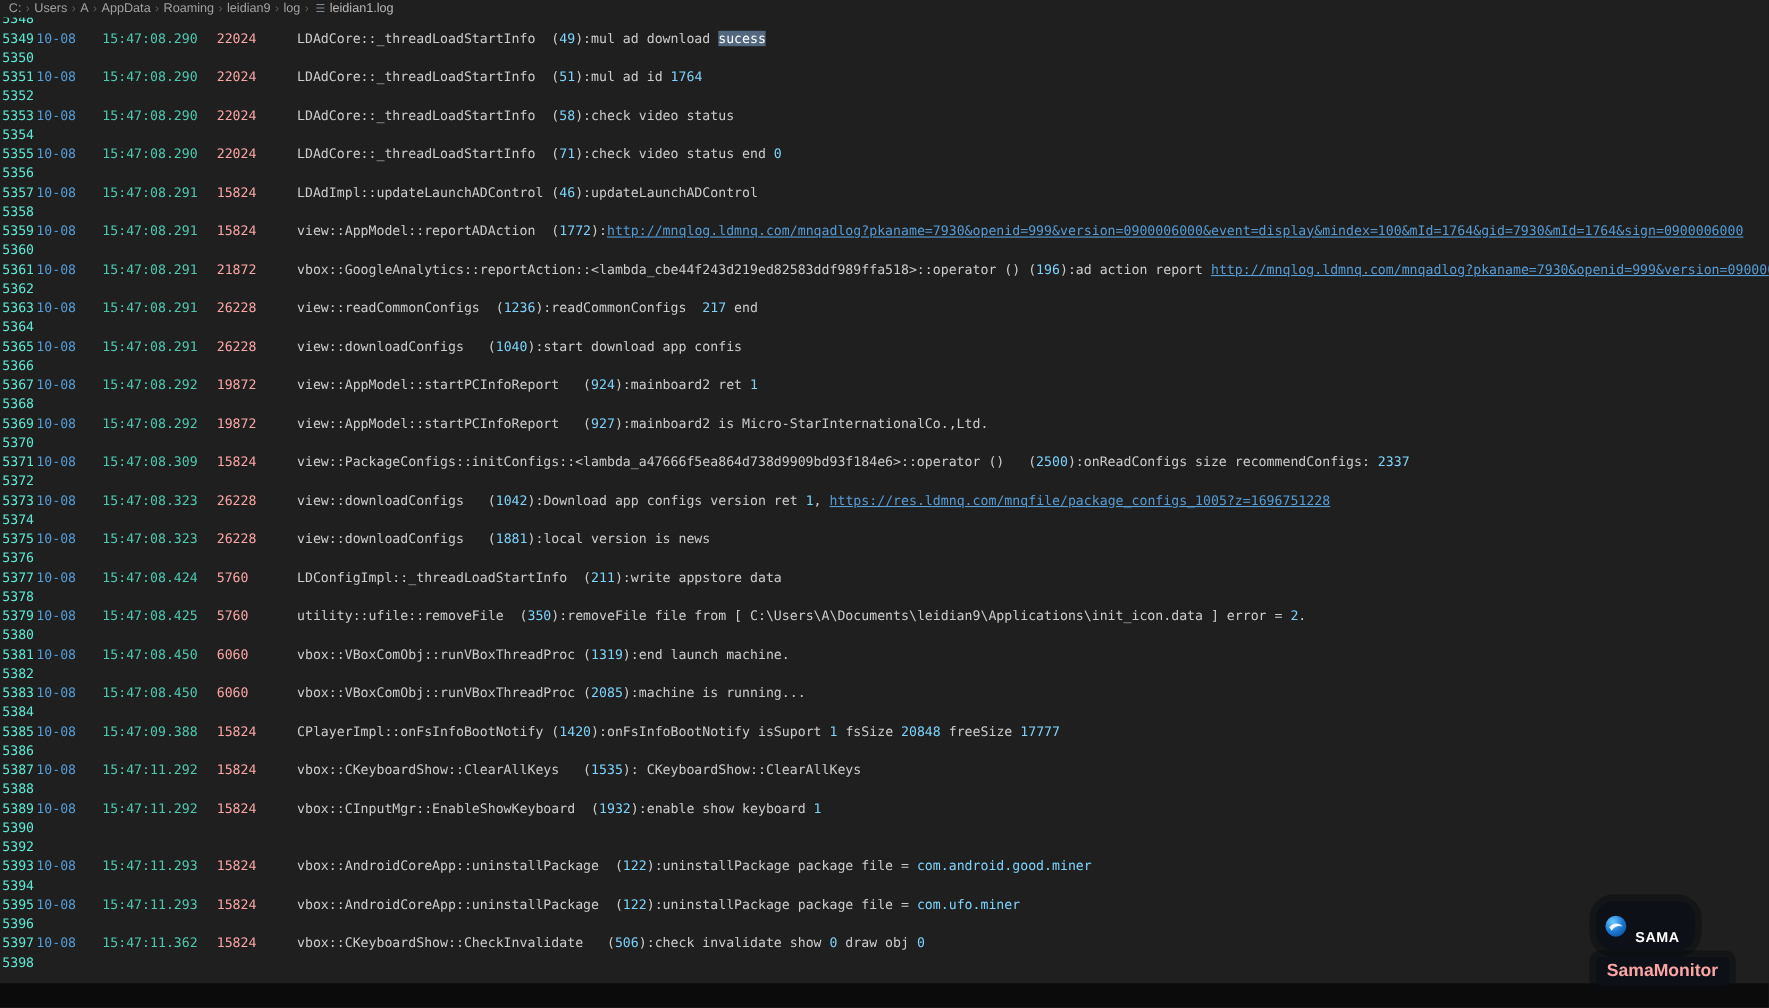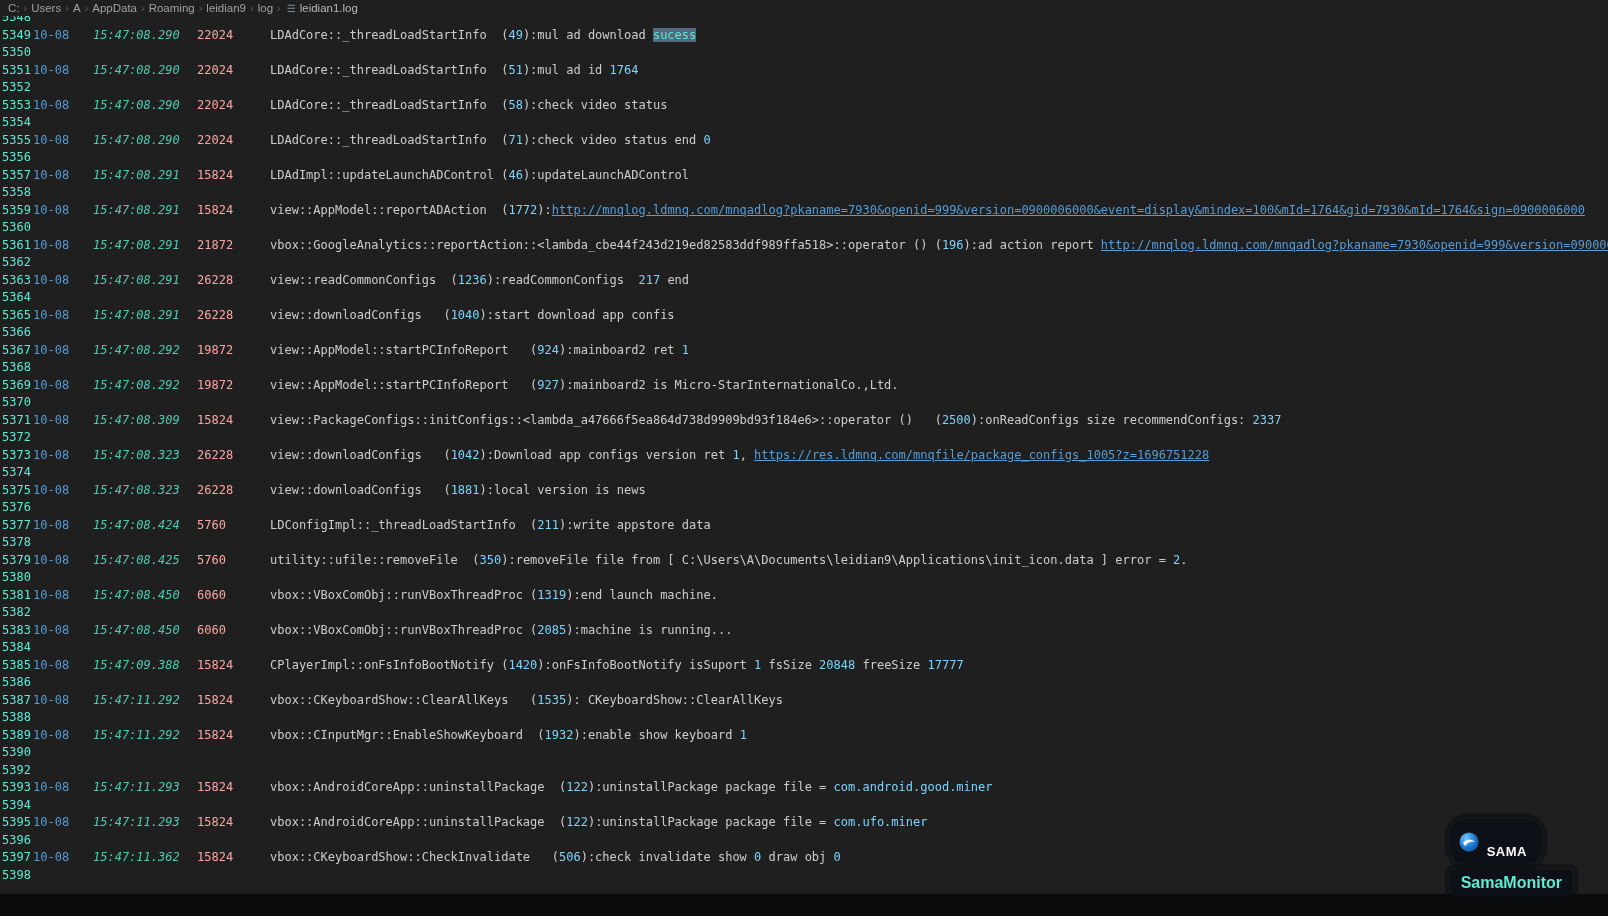--- a/index.html
+++ b/index.html
@@ -30,26 +30,26 @@
   .log { position:absolute; top:9px; left:0; right:0; z-index:1; }
   .row {
     height:17.5px; line-height:17.5px; font-size:12px;
     white-space:pre; overflow:hidden; color:#cccccc;
   }
   .ln {
     display:inline-block; width:33px; text-align:center;
     color:#5eead4; cursor:pointer;
   }
   .date { display:inline-block; width:60px; color:#569cd6; }
-  .time { display:inline-block; width:104px; color:#4ec9b0;font-style:italic; }
+  .time { display:inline-block; width:104px; color:#4ec9b0; }
   .pid  { display:inline-block; width:73px;  color:#fca5a5; }
   .msg  { color:#cccccc; }
   .num  { color:#7dd3fc; }
   .link { color:#569cd6; text-decoration:underline; cursor:pointer; }
-  .hl   { background:#53687e; color:#5eead4; }
+  .hl   { background:#53687e; color:#ffffff; }
 
   
   .bottom-bar {
     position:absolute; left:0; right:0; bottom:0; height:22px;
     background:#0b0b0b; z-index:8;
   }
 
   
   .watermark {
     position:absolute; right:36px; bottom:20px; z-index:10;
@@ -60,21 +60,21 @@
     background:#0d1117; border-radius:16px;
     padding:5px 14px 5px 8px;
     display:flex; align-items:center; gap:8px;
     box-shadow:0 0 0 6px rgba(10,12,16,0.55);
   }
   .wm-logo { width:20px; height:20px; display:inline-flex; }
   .wm-brand {
     color:#ffffff; font-weight:bold; font-size:13px; letter-spacing:0.5px;margin-top:20px;
   }
   .wm-title {
-    color:#5eead4; font-weight:bold; font-size:16px;
+    color:#fca5a5; font-weight:bold; font-size:16px;
     background:#0d1117; padding:4px 10px; border-radius:4px;
     box-shadow:0 0 0 6px rgba(10,12,16,0.55);
   }
 </style>
 </head>
 <body>
 
 <div class="breadcrumb">
   <span class="bc-items"><span class="crumb">C:</span><span class="sep">›</span><span class="crumb">Users</span><span class="sep">›</span><span class="crumb">A</span><span class="sep">›</span><span class="crumb">AppData</span><span class="sep">›</span><span class="crumb">Roaming</span><span class="sep">›</span><span class="crumb">leidian9</span><span class="sep">›</span><span class="crumb">log</span><span class="sep">›</span></span>
   <span class="file-icon">☰</span>

